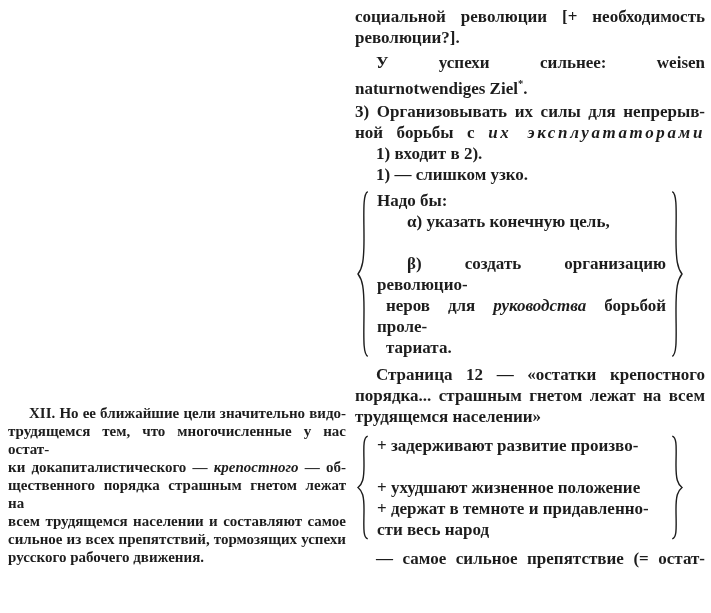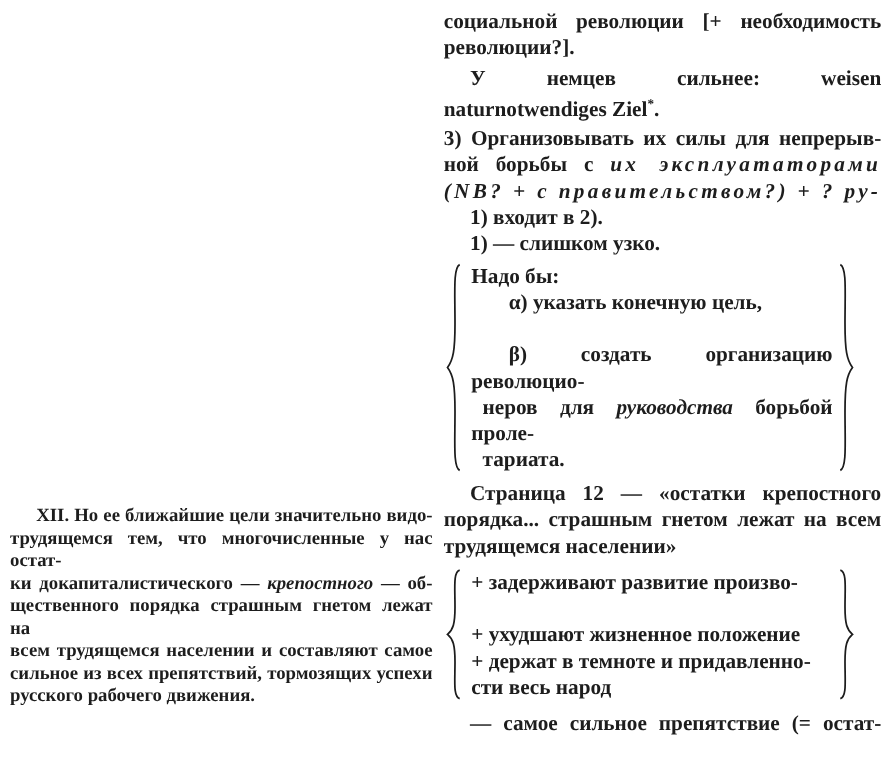--- a/index.html
+++ b/index.html
@@ -88,28 +88,27 @@
   </div>
 
   <div class="col-right">
 
     <div class="para">
         <div class="tline j"><span>социальной революции [+ необходимость</span></div>
         <div class="tline"><span>революции?].</span></div>
       </div>
 
     <div class="para para-germans">
-        <div class="tline ind j"><span>У немцев сильнее: weisen</span></div>
+        <div class="tline ind j"><span>У успехи сильнее: weisen</span></div>
         <div class="tline"><span>naturnotwendiges Ziel</span><span class="sup">*</span><span>.</span></div>
       </div>
 
     <div class="para para-organize">
         <div class="tline j"><span>3) Организовывать их силы для непрерыв-</span></div>
         <div class="tline j"><span>ной борьбы с </span><span class="is">их эксплуататорами</span></div>
-        <div class="tline j"><span class="is">(NB? + с правительством?) + ? ру-</span></div>
       </div>
 
     <div class="para">
         <div class="tline ind"><span>1) входит в 2).</span></div>
         <div class="tline ind"><span>1) — слишком узко.</span></div>
       </div>
 
     <div class="brace-block bb1">
       <div class="brace-wrap">
         <svg viewBox="0 0 20 200" preserveAspectRatio="none" aria-hidden="true">

